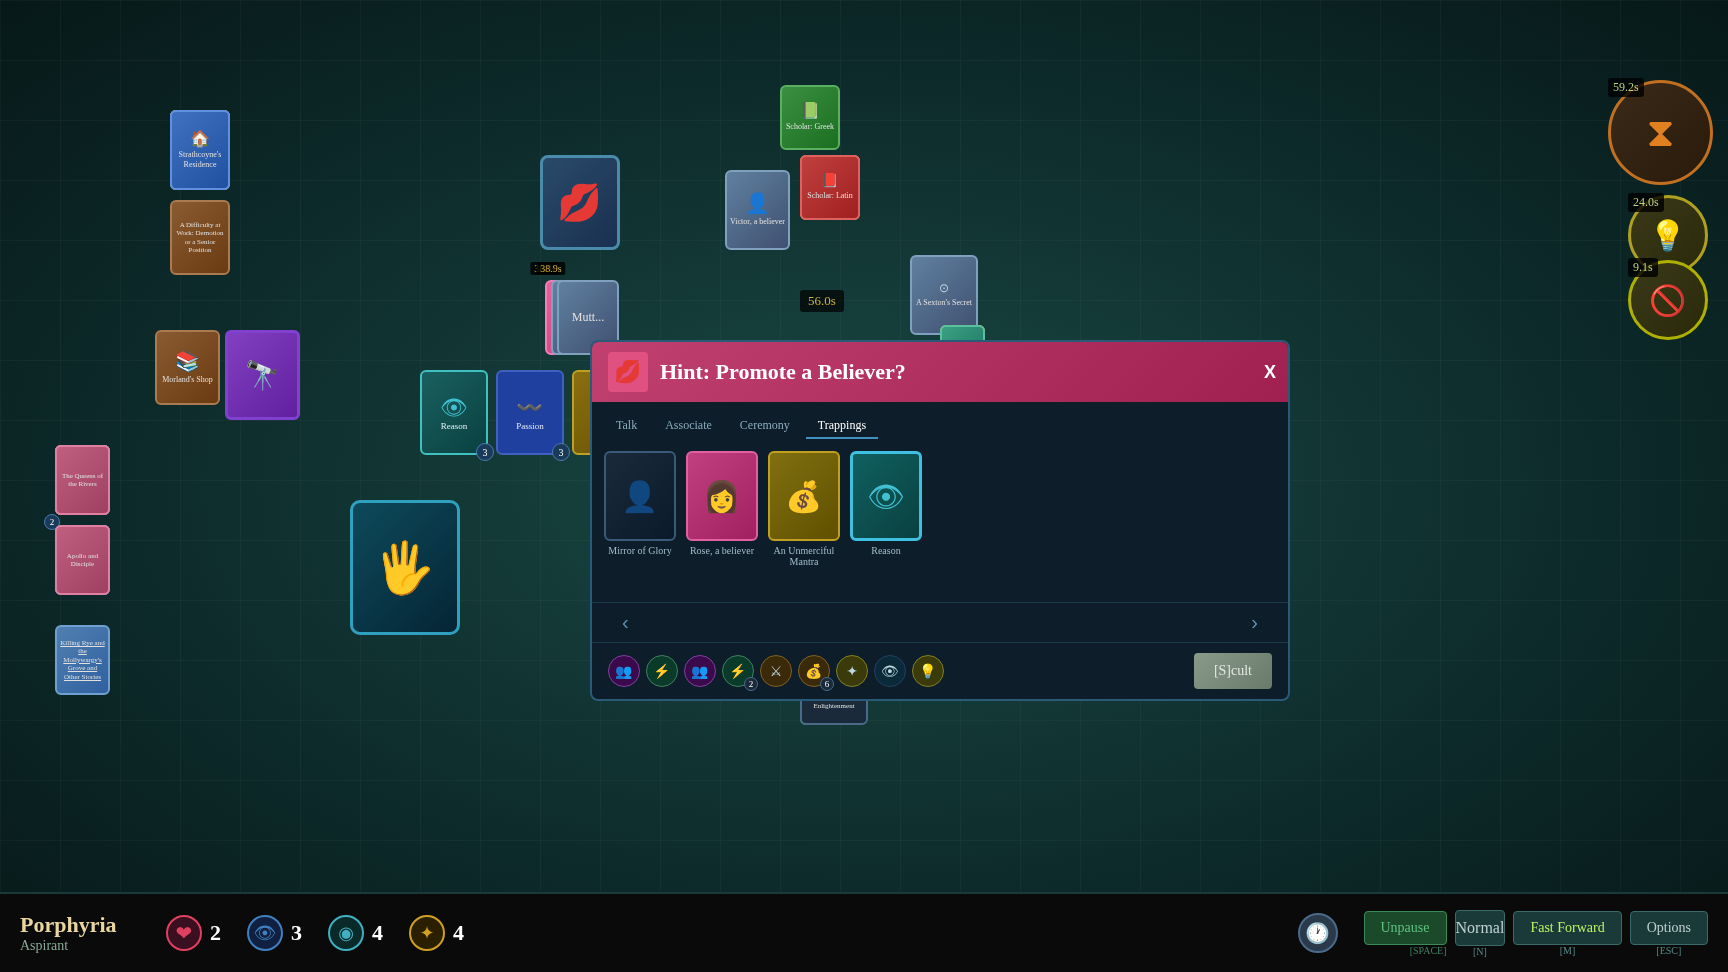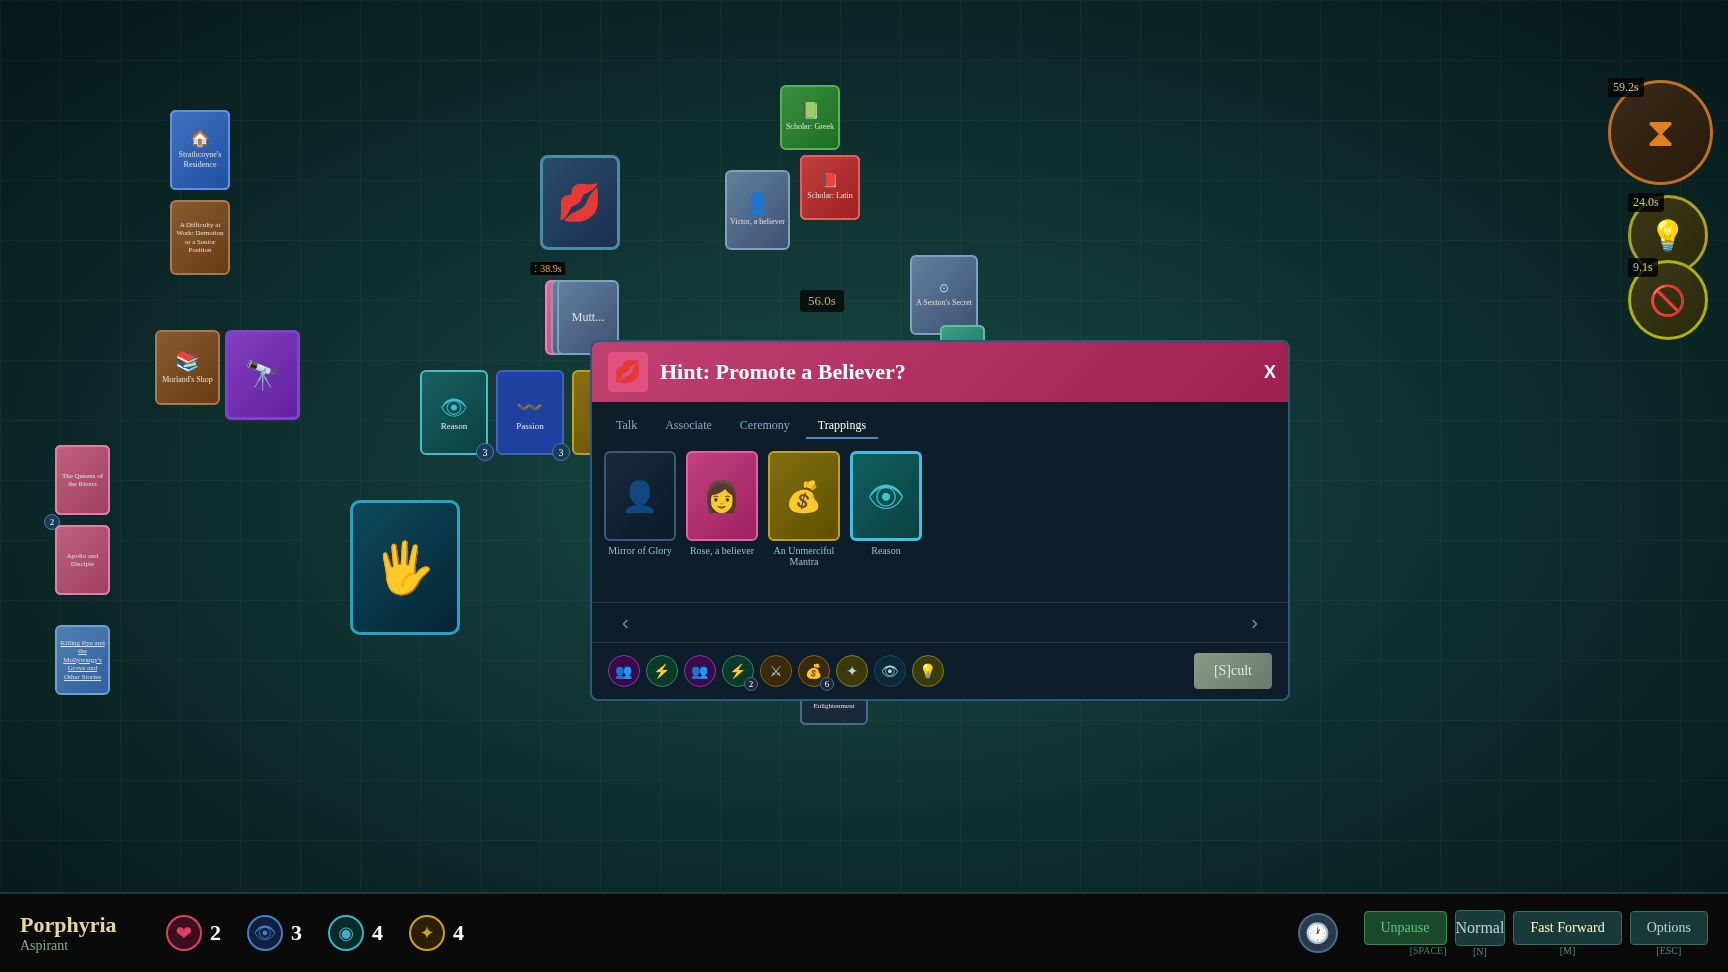--- a/index.html
+++ b/index.html
@@ -630,21 +630,21 @@
   <div class="bottom-buttons">
     <div style="text-align:right; cursor:pointer;">
       <div style="background:#1a4a2a; border:1px solid #3a8a5a; padding:8px 16px; border-radius:4px; color:#60c080; font-size:14px;">Unpause</div>
       <div style="color:#408060; font-size:10px;">[SPACE]</div>
     </div>
     <div style="text-align:center; cursor:pointer;">
       <div style="background:#1a3a3a; border:1px solid #3a6a6a; padding:8px 0; border-radius:4px; color:#c0d0d0; font-size:16px;">Normal</div>
       <div style="color:#5a8a8a; font-size:10px;">[N]</div>
     </div>
     <div style="text-align:center; cursor:pointer;">
-      <div style="background:#1a3a3a; border:1px solid #3a6a6a; padding:8px 16px; border-radius:4px; color:#fef9c3; font-size:14px;">Fast Forward</div>
+      <div style="background:#1a3a3a; border:1px solid #3a6a6a; padding:8px 16px; border-radius:4px; color:#bef264; font-size:14px;">Fast Forward</div>
       <div style="color:#5a8a8a; font-size:10px;">[M]</div>
     </div>
     <div style="text-align:center; cursor:pointer;">
       <div style="background:#1a3a3a; border:1px solid #3a6a6a; padding:8px 16px; border-radius:4px; color:#c0d0d0; font-size:14px;">Options</div>
       <div style="color:#5a8a8a; font-size:10px;">[ESC]</div>
     </div>
   </div>
 </div>
 
 </body></html>

